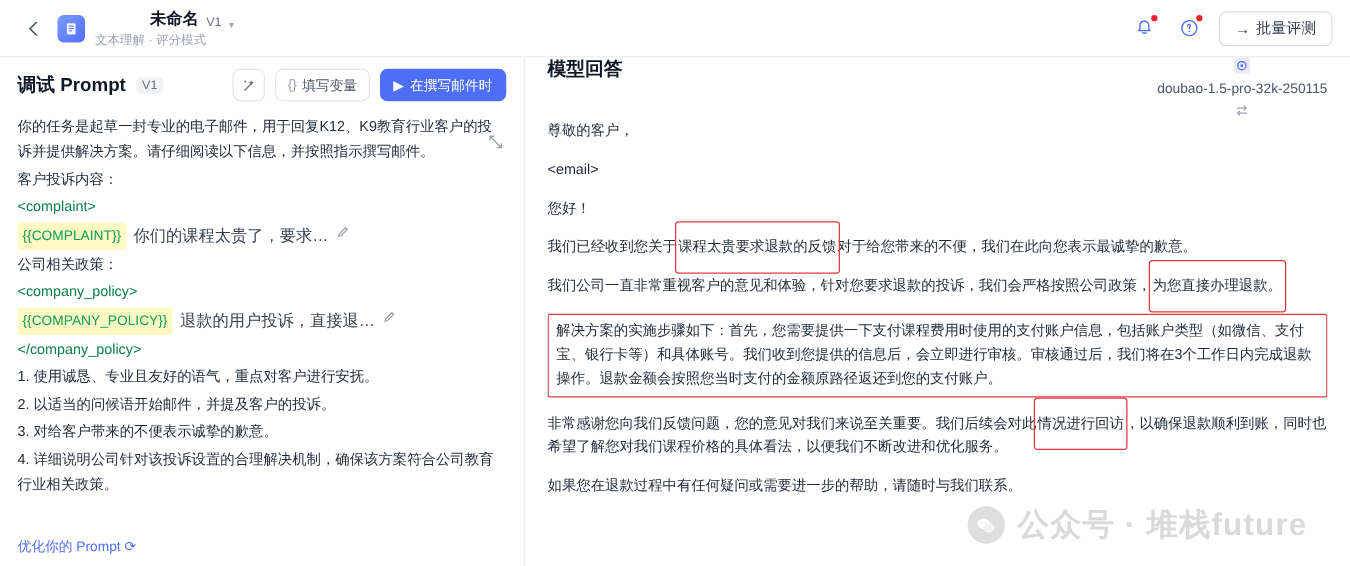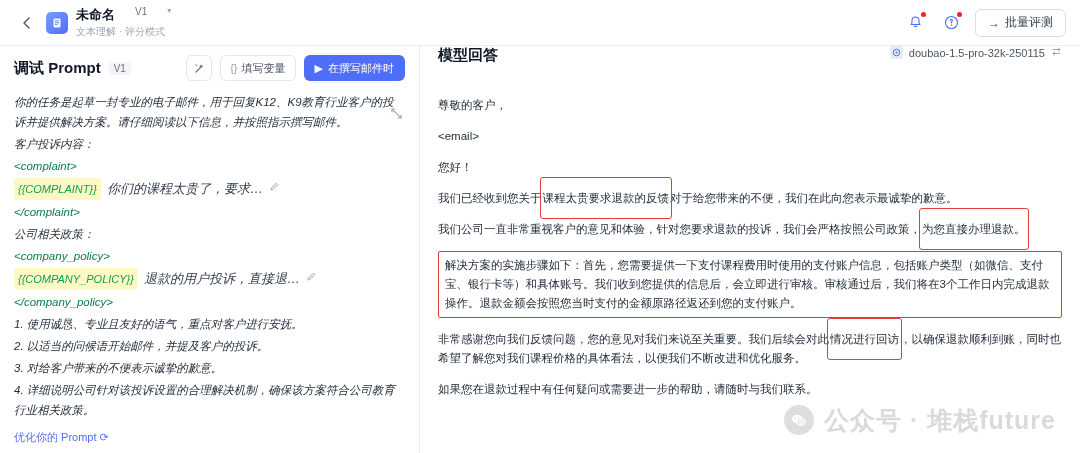--- a/index.html
+++ b/index.html
@@ -37,21 +37,21 @@
   }
   .doc-icon {
     width: 22px; height: 22px;
     margin-left: 6px; margin-right: 8px;
     border-radius: 5px;
     background: linear-gradient(135deg,#7c9cff,#4f6ef7);
     display: flex; align-items: center; justify-content: center;
     color: #fff; font-size: 11px;
   }
   .title-wrap { display: flex; flex-direction: column; justify-content: center; }
-  .title-row { display: flex; align-items: flex-start; gap: 20px; }
+  .title-row { display: flex; align-items: flex-end; gap: 6px; margin-left: 44px; }
   .doc-title { font-size: 13px; color: #111827; font-weight: 600; }
   .ver-tag {
     font-size: 10px; color: #6b7280;
   }
   .caret { font-size: 8px; color: #9ca3af; }
   .subtitle-row { display: flex; align-items: center; gap: 6px; margin-top: 1px; }
   .subtitle { font-size: 10px; color: #9ca3af; }
   .topbar-right {
     margin-left: auto;
     display: flex; align-items: center; gap: 12px;
@@ -162,21 +162,20 @@
 
   
   .prompt-body {
     flex: 1;
     overflow: hidden;
     font-size: 11.5px;
     line-height: 20px;
     color: #1f2937;
     padding-top: 2px;
     position: relative;
-    font-style: italic;
   }
   .prompt-body p { margin: 0 0 2px 0; }
   .tagline { color: #0a7d4c; }
   .var-line {
     display: flex; align-items: center; gap: 6px;
     margin: 2px 0;
   }
   .var-chip {
     background: #fef9c3;
     color: #0f9d58;
@@ -211,20 +210,21 @@
     align-items: flex-start;
     flex: 0 0 44px;
     gap: 36px;
   }
   .model-chip {
     margin-left: auto;
     display: flex; align-items: center; gap: 6px;
     font-size: 11px;
     color: #4b5563;
     cursor: pointer;
+    flex-direction: column;
   }
   .model-logo {
     width: 13px; height: 13px;
     border-radius: 3px;
     background: #e8eaf6;
     display: flex; align-items: center; justify-content: center;
     color: #4f6ef7; font-size: 9px;
   }
   .swap-icon { color: #9ca3af; font-size: 11px; }
 
@@ -245,21 +245,21 @@
     border-radius: 1px;
   }
   .block-hl {
     border: 1.2px solid #e23b3b;
     border-radius: 2px;
     padding: 4px 6px;
     margin: 0 0 12px 0;
   }
   .watermark {
     position: absolute;
-    right: 6px;
+    right: 16px;
     bottom: 18px;
     display: flex;
     align-items: center;
     gap: 10px;
     opacity: 0.82;
     pointer-events: none;
   }
   .wm-logo {
     width: 30px; height: 30px;
     border-radius: 50%;
@@ -365,21 +365,20 @@
         <p class="tagline">&lt;complaint&gt;</p>
         <div class="var-line">
           <span class="var-chip">{{COMPLAINT}}</span>
           <span class="var-text">你们的课程太贵了，要求…</span>
           <span class="pencil">
             <svg width="11" height="11" viewBox="0 0 11 11">
               <path d="M2 9 L2.4 7.2 L7.4 2.2 L8.8 3.6 L3.8 8.6 Z" fill="none" stroke="#9ca3af" stroke-width="1"></path>
             </svg>
           </span>
         </div>
-        <p class="tagline">&lt;/complaint&gt;</p>
         <p>公司相关政策：</p>
         <p class="tagline">&lt;company_policy&gt;</p>
         <div class="var-line">
           <span class="var-chip">{{COMPANY_POLICY}}</span>
           <span class="var-text">退款的用户投诉，直接退…</span>
           <span class="pencil">
             <svg width="11" height="11" viewBox="0 0 11 11">
               <path d="M2 9 L2.4 7.2 L7.4 2.2 L8.8 3.6 L3.8 8.6 Z" fill="none" stroke="#9ca3af" stroke-width="1"></path>
             </svg>
           </span>

